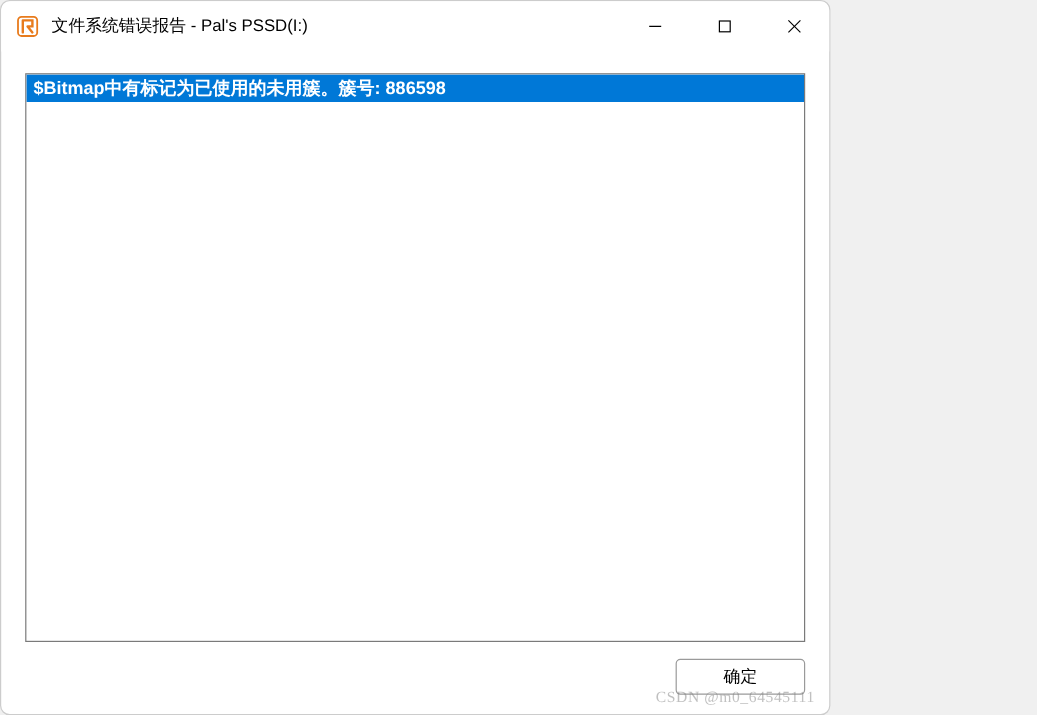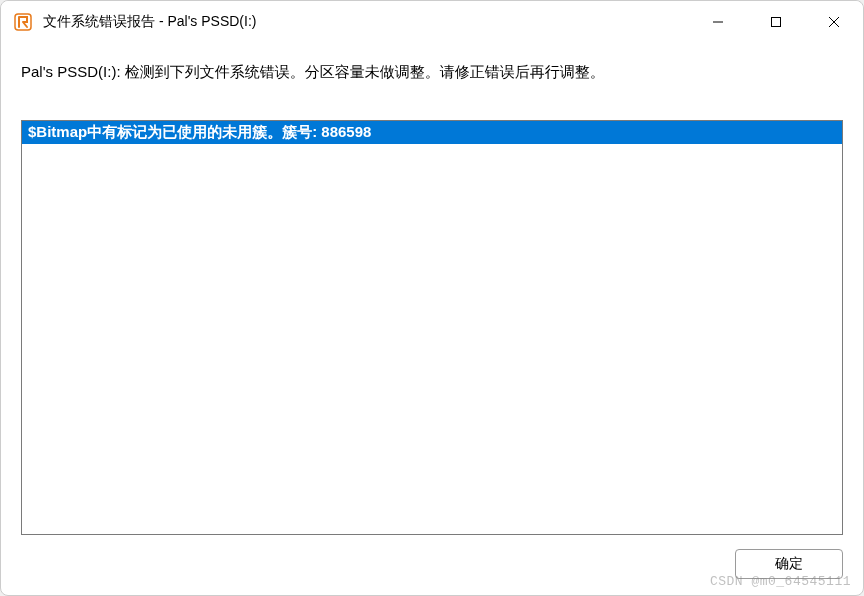--- a/index.html
+++ b/index.html
@@ -8,21 +8,21 @@
       box-sizing: border-box;
     }
     body {
       font-family: "Microsoft YaHei", "Segoe UI", sans-serif;
       background: #f0f0f0;
       width: 864px;
       height: 596px;
       overflow: hidden;
     }
     .window {
-      width: 864px;
+      width: 692px;
       height: 596px;
       background: #ffffff;
       border: 1px solid #cccccc;
       border-radius: 8px;
       display: flex;
       flex-direction: column;
       position: relative;
     }
     .titlebar {
       height: 42px;
@@ -110,21 +110,21 @@
       align-items: center;
       justify-content: center;
     }
     .watermark {
       position: absolute;
       bottom: 6px;
       right: 12px;
       font-size: 13px;
       color: rgba(130,130,130,0.5);
       pointer-events: none;
-      font-family: Liberation Mono, monospace;
+      font-family: Liberation Serif, serif;
       letter-spacing: 0.5px;
       text-align: center;
     }
   </style>
 </head>
 <body>
 
 <div class="window">
   <div class="titlebar">
     <div class="titlebar-icon">
@@ -148,21 +148,20 @@
       <div class="window-control close">
         <svg viewBox="0 0 12 12">
             <line x1="1" y1="1" x2="11" y2="11" stroke="#000" stroke-width="1"></line>
             <line x1="11" y1="1" x2="1" y2="11" stroke="#000" stroke-width="1"></line>
           </svg>
       </div>
     </div>
   </div>
 
   <div class="content">
-    <div class="message">Pal's PSSD(I:): 检测到下列文件系统错误。分区容量未做调整。请修正错误后再行调整。</div>
 
     <div class="listbox">
       <div class="list-item selected">$Bitmap中有标记为已使用的未用簇。簇号: 886598</div>
     </div>
 
     <div class="button-row">
       <button class="btn">确定</button>
     </div>
   </div>
 

